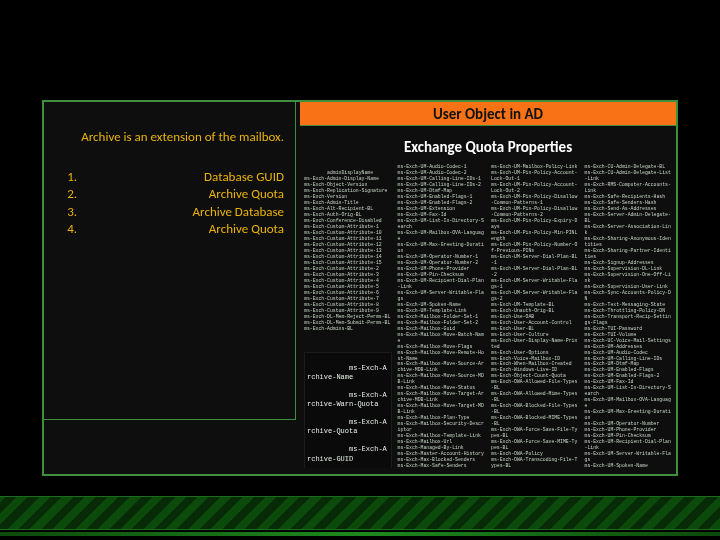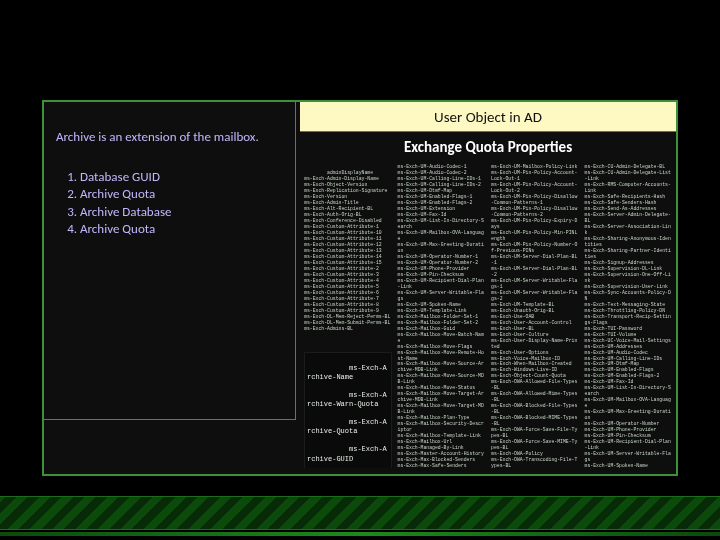--- a/index.html
+++ b/index.html
@@ -36,38 +36,38 @@
   .panel-inner-tl {
     position: absolute;
     left: 0; top: 0;
     width: 252px; height: 318px;
     border-right: 1.5px solid #3e8f3e;
     border-bottom: 1.5px solid #3e8f3e;
   }
   .header-strip {
     position: absolute;
     left: 256px; top: 0; right: 0;
-    height: 30px;
+    height: 24px;
     border-bottom: 1.5px solid #3e8f3e;
     display: flex; align-items: center; justify-content: center;
-    font-size: 15px; font-weight: 400; color: #111;
-    background: #fef9c3;
+    font-size: 15px; font-weight: 700; color: #111;
+    background: #f97316;
     -webkit-text-stroke: 0;
   }
   .sub-strip {
     position: absolute;
     left: 256px; top: 32px; right: 0;
     height: 26px;
     display: flex; align-items: center; justify-content: center;
     font-size: 15px; font-weight: 600; color: #fff;
   }
   .left-text {
     position: absolute;
     left: 12px; top: 26px; width: 228px;
-    font-size: 13px; line-height: 1.35; color: #c4b5fd;
+    font-size: 13px; line-height: 1.35; color: #eab308; text-align: right;
   }
   .left-text .blk1 { margin-bottom: 22px; }
   .left-text ol { margin-left: 24px; margin-top: 4px;}
   .attrs-area {
     position: absolute;
     left: 260px; top: 62px; right: 4px; bottom: 6px;
     display: flex; gap: 6px;
     font-family: "Courier New", monospace;
     font-size: 4.8px;
     line-height: 1.25;

